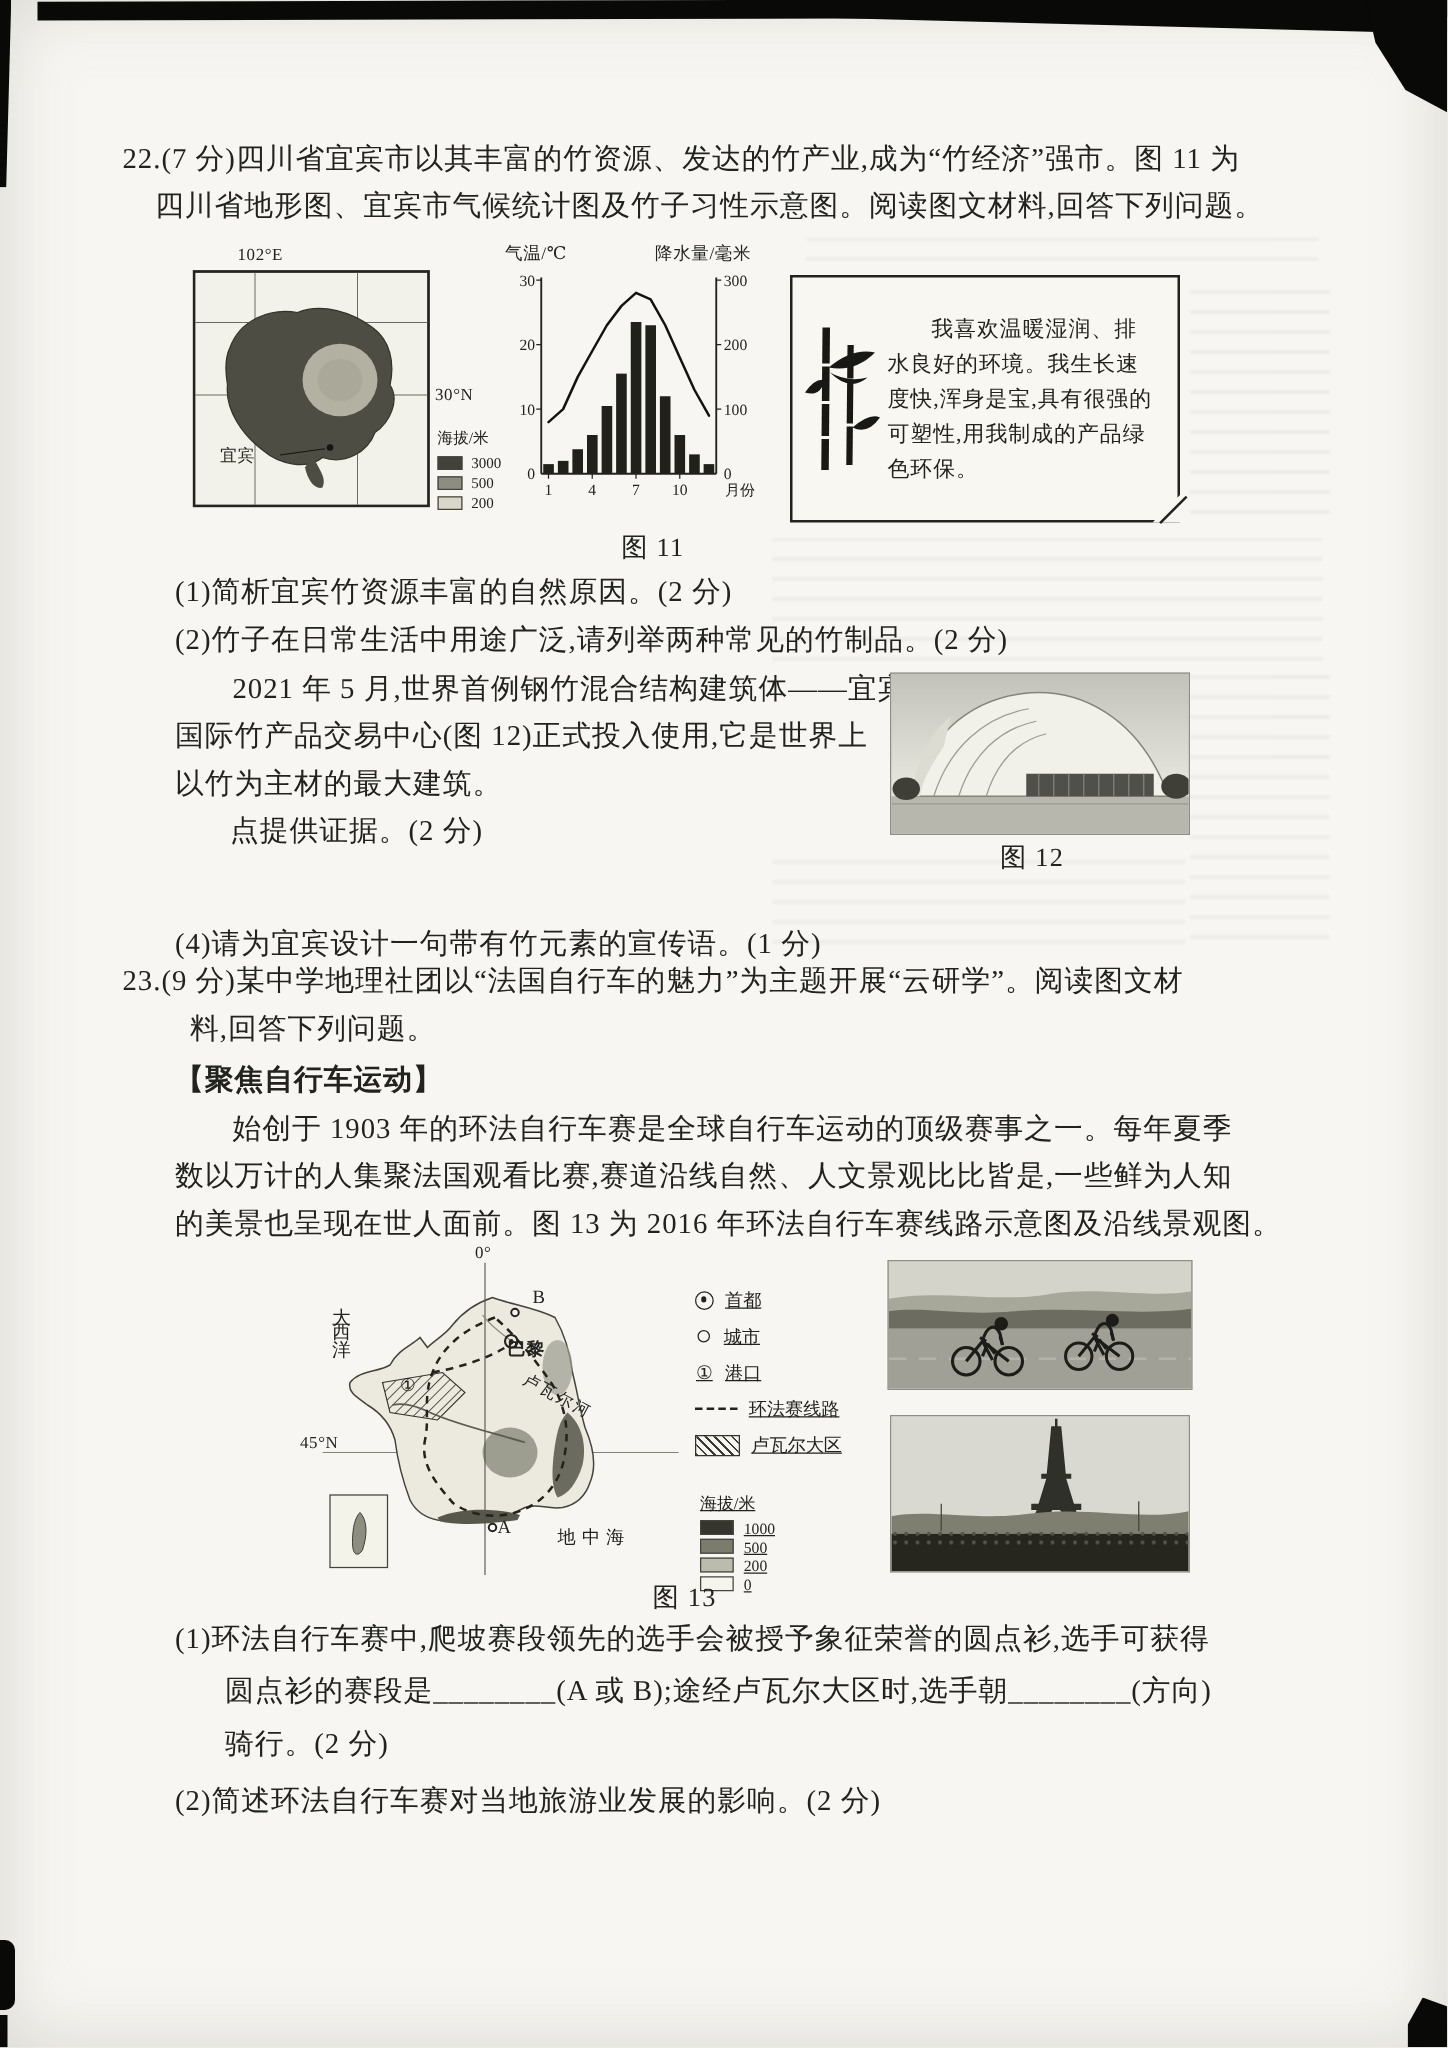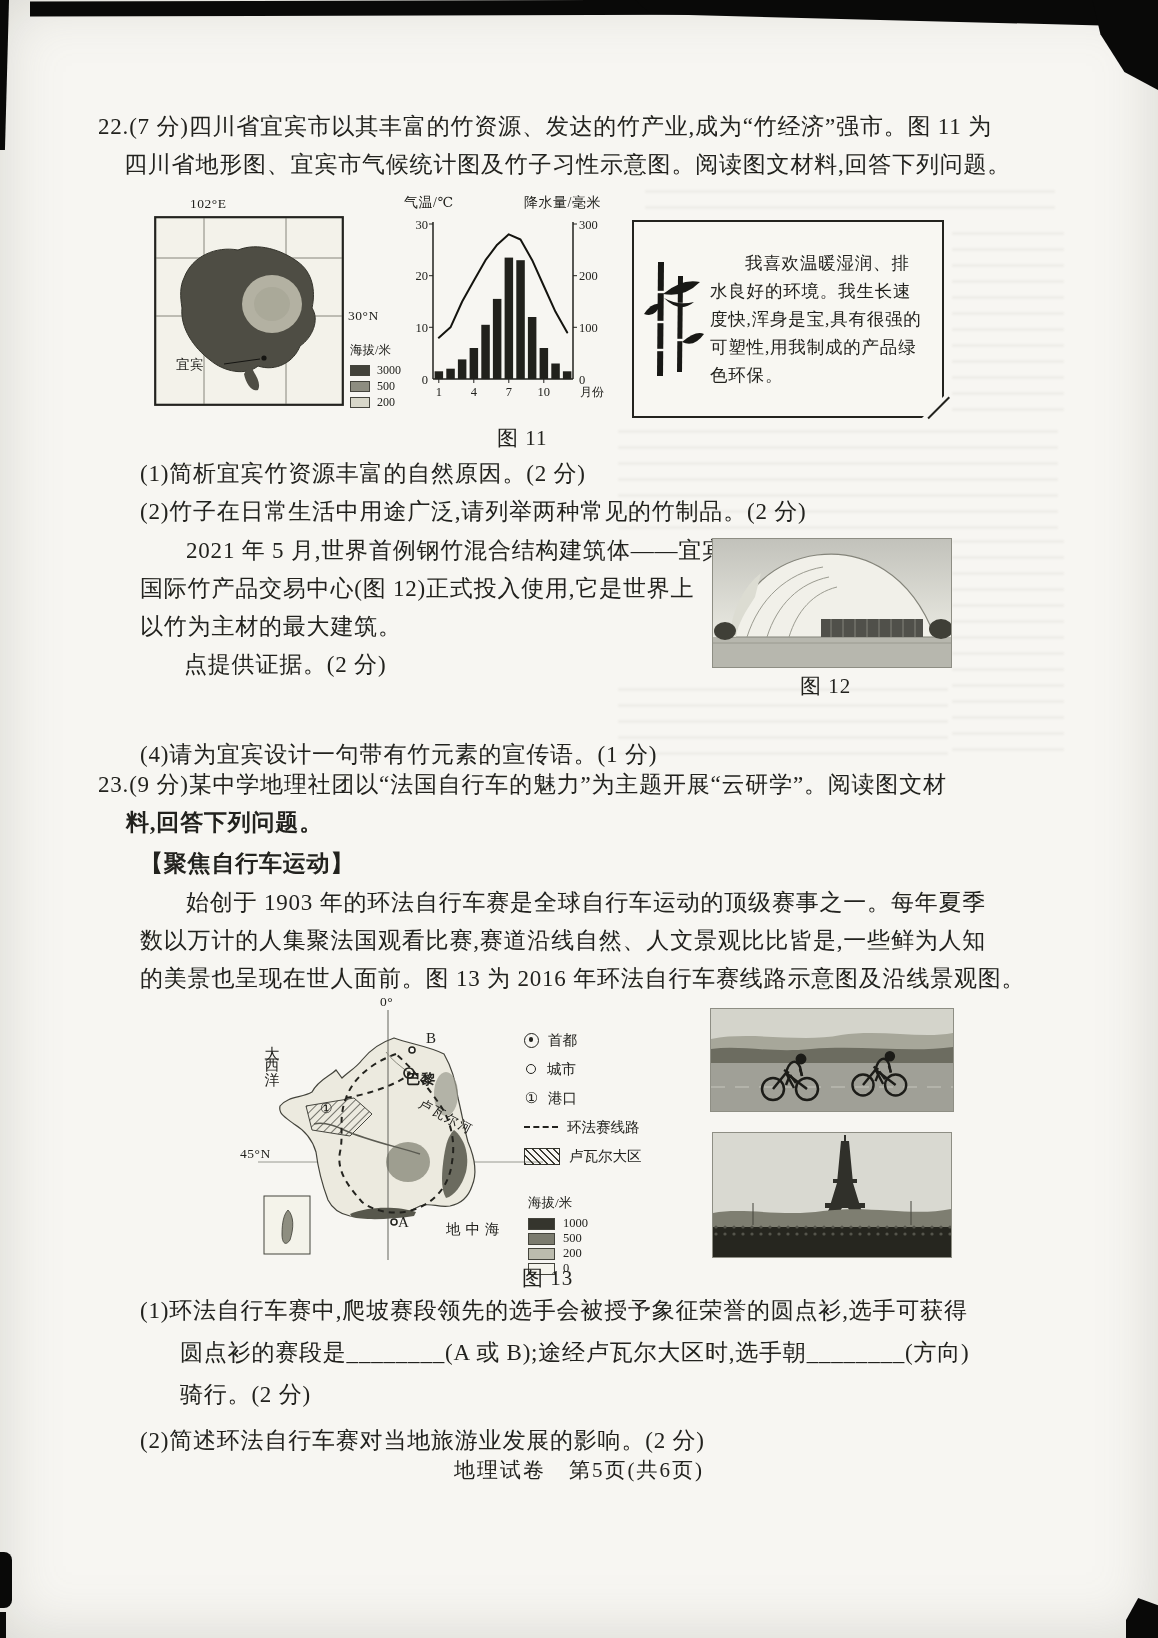--- a/index.html
+++ b/index.html
@@ -21,21 +21,21 @@
   .maplabel{position:absolute;font-size:13.5px;letter-spacing:.5px;white-space:nowrap;}
   .vert{writing-mode:vertical-rl;letter-spacing:13px;font-size:15px;}
   .legend-row{display:flex;align-items:center;gap:9px;height:24px;font-size:14.5px;white-space:nowrap;}
   .sym-capital{width:13px;height:13px;border:1.7px solid #22221e;border-radius:50%;position:relative;flex:0 0 auto;}
   .sym-capital::after{content:"";position:absolute;left:3.6px;top:3.6px;width:4.5px;height:4.5px;background:#22221e;border-radius:50%;}
   .sym-city{width:8px;height:8px;border:1.6px solid #22221e;border-radius:50%;margin:0 2px;flex:0 0 auto;}
   .sym-port{font-size:15px;width:15px;text-align:center;flex:0 0 auto;}
   .sym-route{width:34px;border-top:2.4px dashed #22221e;flex:0 0 auto;}
   .sym-region{width:34px;height:15px;border:1px solid #33332c;flex:0 0 auto;
      background:repeating-linear-gradient(45deg,#3a3a32 0 1.4px,transparent 1.4px 5px);}
-  .elev-row{display:flex;align-items:center;gap:8px;height:15px;font-size:12.5px;}
+  .elev-row{display:flex;align-items:flex-start;gap:8px;height:15px;font-size:12.5px;}
   .elev-sw{width:27px;height:12px;border:1px solid #44443c;box-sizing:border-box;flex:0 0 auto;}
   .swatch{width:20px;height:11px;border:1px solid #44443c;box-sizing:border-box;flex:0 0 auto;}
   .note-box{position:absolute;border:2.4px solid #23231e;background:#f8f7f2;display:flex;align-items:center;gap:6px;padding:8px 10px 8px 8px;box-sizing:border-box;}
   .note-text{font-size:17.5px;line-height:1.6;letter-spacing:.8px;text-indent:2em;}
   .note-ear{position:absolute;right:-2.4px;bottom:-2.4px;width:0;height:0;
      border-bottom:22px solid #f7f6f2;border-left:22px solid transparent;}
   .note-ear::after{content:"";position:absolute;left:-24px;top:0px;width:30px;height:2px;background:#23231e;
      transform:rotate(-45deg);transform-origin:right bottom;}
   .photo{position:absolute;border:1px solid #8e8e84;background:#cfcfc7;overflow:hidden;}
   .footer{position:absolute;left:0;width:100%;text-align:center;font-size:21px;letter-spacing:2px;}
@@ -221,21 +221,21 @@
       <ellipse cx="12" cy="92" rx="11" ry="9" fill="#3f3f37"></ellipse>
       <ellipse cx="228" cy="90" rx="12" ry="10" fill="#3f3f37"></ellipse>
     </svg>
   </div>
   <div class="abs caption" style="left:800px;top:672px;">图 12</div>
 
   <div class="abs tl" style="left:140px;top:724px;margin-top:12px;">(4)请为宜宾设计一句带有竹元素的宣传语。(1 分)</div>
 
   <div class="abs para" style="left:98px;top:766px;">
     <div class="tl">23.(9 分)某中学地理社团以“法国自行车的魅力”为主题开展“云研学”。阅读图文材</div>
-    <div class="tl" style="margin-left:28px;font-weight:bold;">料,回答下列问题。</div>
+    <div class="tl" style="margin-left:54px;">料,回答下列问题。</div>
   </div>
   <div class="abs tl" style="left:140px;top:845px;font-weight:bold;">【聚焦自行车运动】</div>
   <div class="abs para" style="left:140px;top:884px;">
     <div class="tl indent2">始创于 1903 年的环法自行车赛是全球自行车运动的顶级赛事之一。每年夏季</div>
     <div class="tl">数以万计的人集聚法国观看比赛,赛道沿线自然、人文景观比比皆是,一些鲜为人知</div>
     <div class="tl">的美景也呈现在世人面前。图 13 为 2016 年环法自行车赛线路示意图及沿线景观图。</div>
   </div>
 
   <div class="abs" style="left:240px;top:996px;width:312px;height:272px;">
     <div class="maplabel" style="left:140px;top:-2px;">0°</div>
@@ -267,21 +267,21 @@
     <div class="maplabel vert" style="left:22px;top:38px;">大西洋</div>
     <div class="maplabel" style="left:0;top:150px;">45°N</div>
     <div class="maplabel" style="left:186px;top:34px;font-size:15px;">B</div>
     <div class="maplabel" style="left:166px;top:74px;font-weight:bold;font-size:14.5px;">巴黎</div>
     <div class="maplabel" style="left:176px;top:112px;transform:rotate(28deg);font-size:13px;letter-spacing:2px;">卢瓦尔河</div>
     <div class="maplabel" style="left:206px;top:224px;font-size:14.5px;letter-spacing:5px;">地中海</div>
     <div class="maplabel" style="left:158px;top:218px;font-size:15px;">A</div>
     <div class="maplabel" style="left:80px;top:104px;font-size:14px;">①</div>
   </div>
 
-  <div class="abs" style="left:524px;top:1028px;width:170px;">
+  <div class="abs" style="left:556px;top:1028px;width:170px;text-decoration:underline;">
     <div class="legend-row">
         <span class="sym-capital"></span>
         <span>首都</span>
       </div>
     <div class="legend-row" style="margin-top:5px;">
         <span class="sym-city"></span>
         <span>城市</span>
       </div>
     <div class="legend-row" style="margin-top:5px;">
         <span class="sym-port">①</span>
@@ -367,14 +367,13 @@
 
   <div class="abs caption" style="left:522px;top:1264px;">图 13</div>
 
   <div class="abs para" style="left:140px;top:1290px;">
     <div class="tl" style="line-height:42px;">(1)环法自行车赛中,爬坡赛段领先的选手会被授予象征荣誉的圆点衫,选手可获得</div>
     <div class="tl" style="line-height:42px;margin-left:40px;">圆点衫的赛段是________(A 或 B);途经卢瓦尔大区时,选手朝________(方向)</div>
     <div class="tl" style="line-height:42px;margin-left:40px;">骑行。(2 分)</div>
   </div>
   <div class="abs tl" style="left:140px;top:1422px;">(2)简述环法自行车赛对当地旅游业发展的影响。(2 分)</div>
 
-  <div class="footer" style="top:1456px;">地理试卷　第5页(共6页)</div>
 </div>
 
 </body></html>

